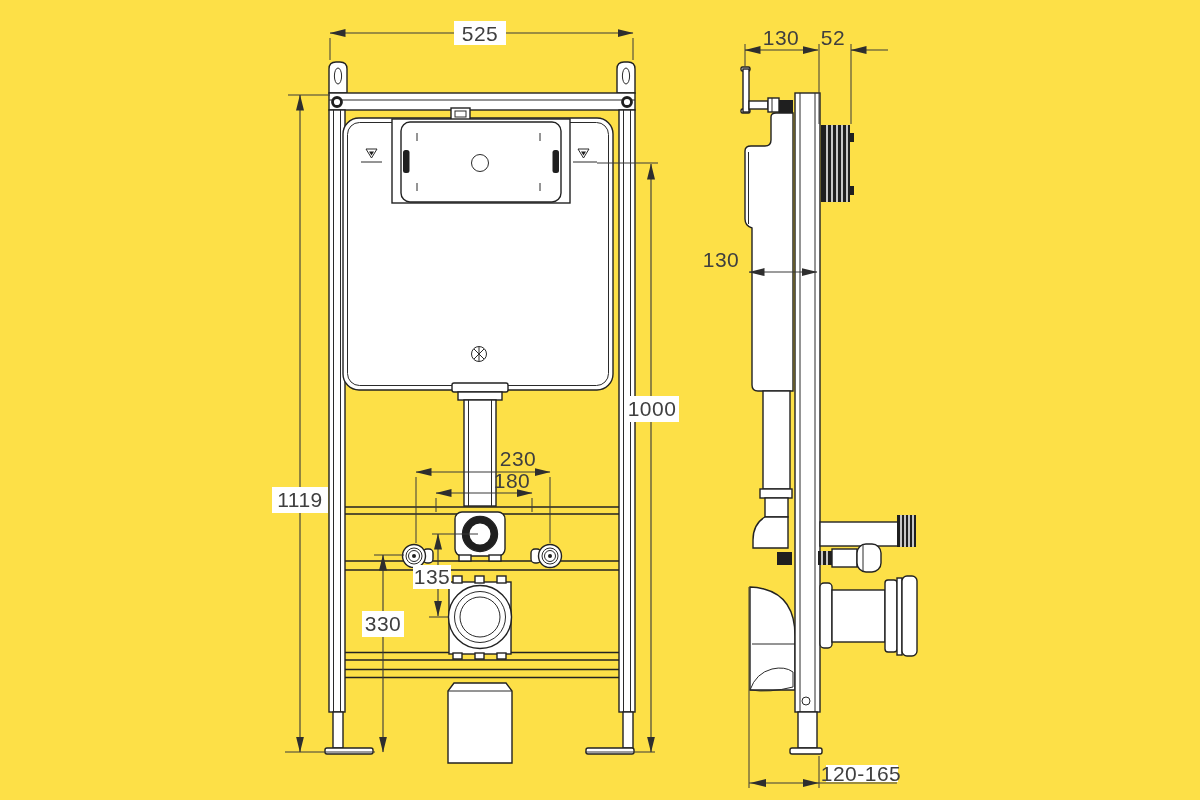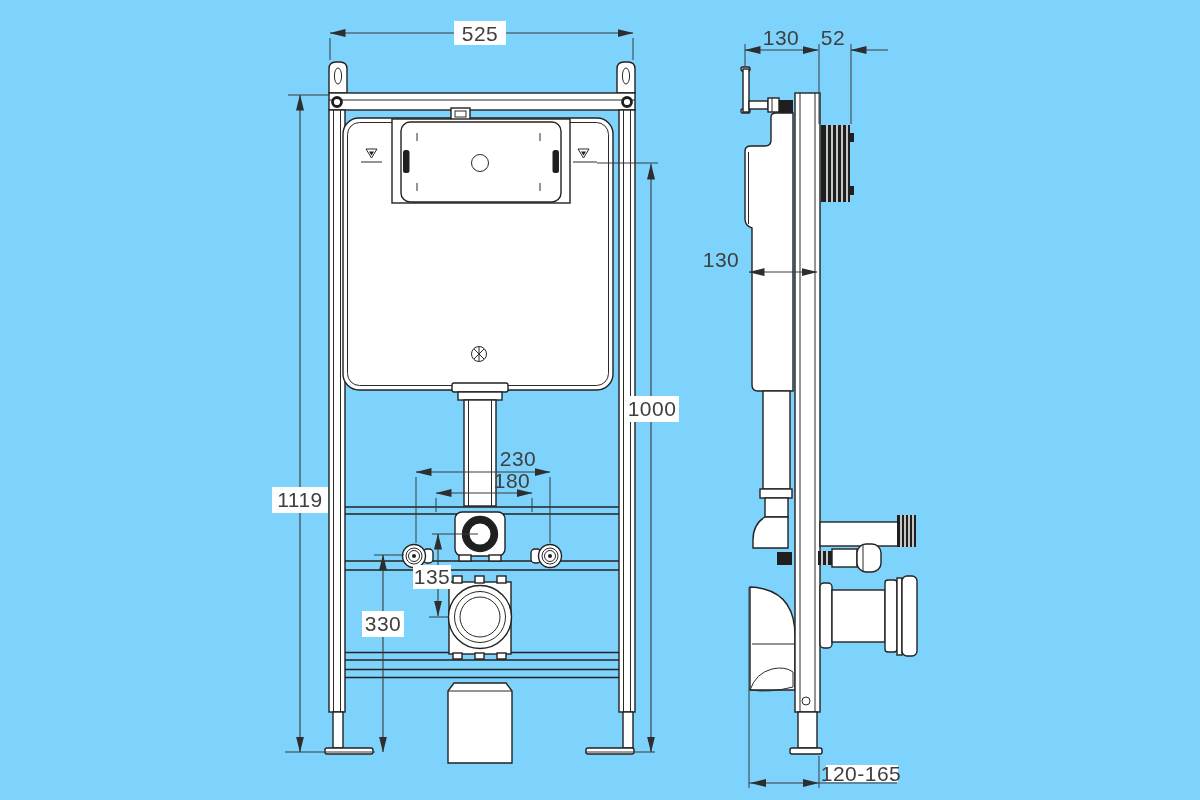--- a/index.html
+++ b/index.html
@@ -1,16 +1,16 @@
 <!DOCTYPE html>
 <html><head>
 <meta charset="utf-8">
 <style>
   html,body{margin:0;padding:0;background:#fff;}
-  .stage{position:relative;width:1200px;height:800px;background:#7dd3fc;overflow:hidden;
+  .stage{position:relative;width:1200px;height:800px;background:#fde047;overflow:hidden;
          font-family:"Liberation Sans", sans-serif;}
   svg{position:absolute;left:0;top:0;}
   .o   {fill:none;stroke:#222;stroke-width:1.4;}
   .of  {fill:#fff;stroke:#222;stroke-width:1.4;}
   .thin{fill:none;stroke:#2a2a2a;stroke-width:1;}
   .dk  {fill:#1f1f1f;stroke:none;}
   .dim {fill:none;stroke:#3a3a3a;stroke-width:1.1;}
   .ext {fill:none;stroke:#3a3a3a;stroke-width:1;}
   .wbg {fill:#fff;stroke:none;}
   text.dimtxt{font-family:"Liberation Sans", sans-serif;font-size:21px;fill:#3f3f3f;

